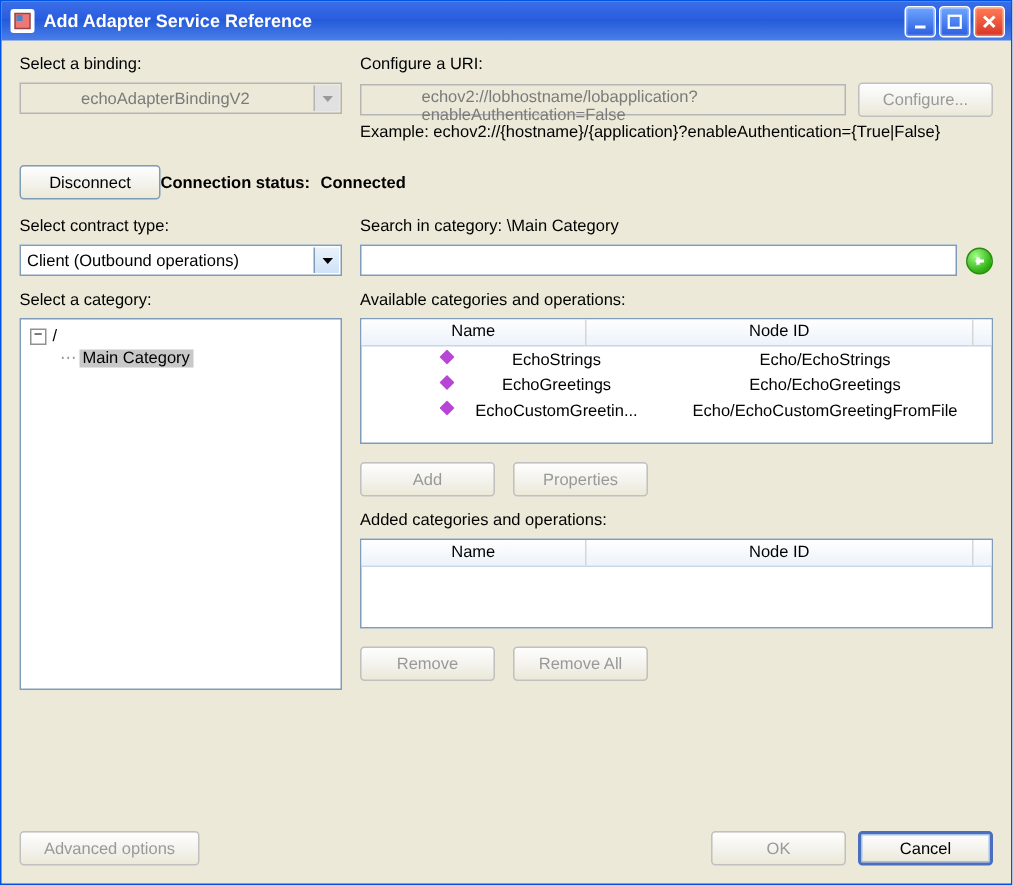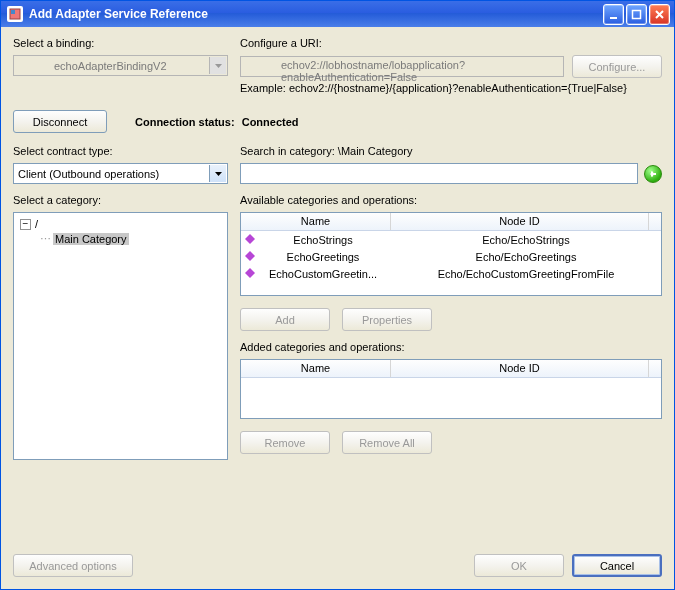--- a/index.html
+++ b/index.html
@@ -72,21 +72,21 @@
   .button {
     height: 23px; min-width: 90px;
     border: 1px solid #7f9db9; background: linear-gradient(to bottom,#fefefe,#f4f3ee,#ece9d8);
     font-family: inherit; font-size: 11px; cursor:default;
     display:inline-flex; align-items:center; justify-content:center;
     padding: 0 10px; border-radius:3px;
   }
   .button.disabled { color:#999; border-color:#c0c0c0;}
   .button.default { border:2px solid #4a6fbf; box-shadow: 0 0 0 1px #a8c0e8 inset;}
   .example { color:#000; margin-top:0; font-size:11px;}
-  .statusrow { display:flex; align-items:center; gap:28px; margin:10px 0 6px;}
+  .statusrow { display:flex; align-items:center; gap:0; margin:10px 0 6px;}
   .statusrow .button { min-width: 94px;}
   .statuslabel { font-weight: bold;}
   .treebox {
     border:1px solid #7f9db9; background:#fff; height:248px; padding:4px 6px;
     font-size:11px;
   }
   .treerow { display:flex; align-items:center; gap:4px; padding:1px 0;}
   .treerow.child { margin-left:20px;}
   .expander {
     width:11px; height:11px; border:1px solid #919191; background:#fff;
@@ -99,21 +99,21 @@
   }
   .listhead {
     display:flex; background: linear-gradient(to bottom,#fefefe,#edf3fb);
     border-bottom:1px solid #c9d5e8; height:18px;
   }
   .listhead .col { border-right:1px solid #d6d6d6; padding:2px 6px;}
   .listhead .last { flex: 0 0 10px; border-right:none;}
   .colname { flex: 0 0 150px;}
   .colnode { flex: 1;}
   .listbody { padding:0; }
-  .listrow { display:flex; align-items:center; height:17px;}
+  .listrow { display:flex; align-items:center; height:17px;margin-left:48px;}
   .listrow .cell { padding:1px 6px; overflow:hidden; white-space:nowrap; text-overflow:ellipsis;}
   .listrow .iconcell {padding:1px 2px 1px 4px;}
   .opicon { width:10px; height:10px; display:inline-block;}
   .btnrow { display:flex; gap:12px; margin-top:8px;}
   .btnrow .button { min-width:90px;}
   .listbox.avail { height:84px;}
   .listbox.added { height:60px;}
   .footer {
     display:flex; gap:8px; padding:8px 12px 12px;
     align-items:center;

